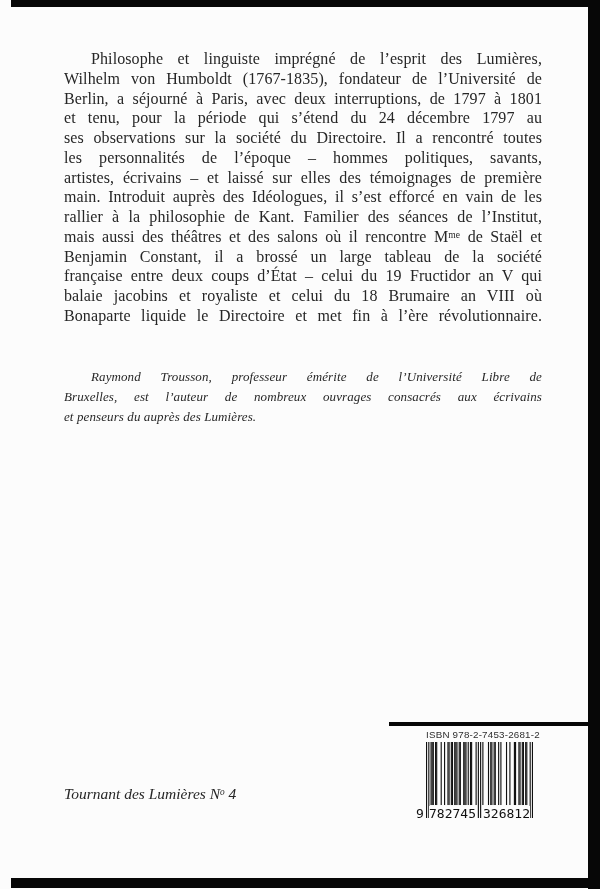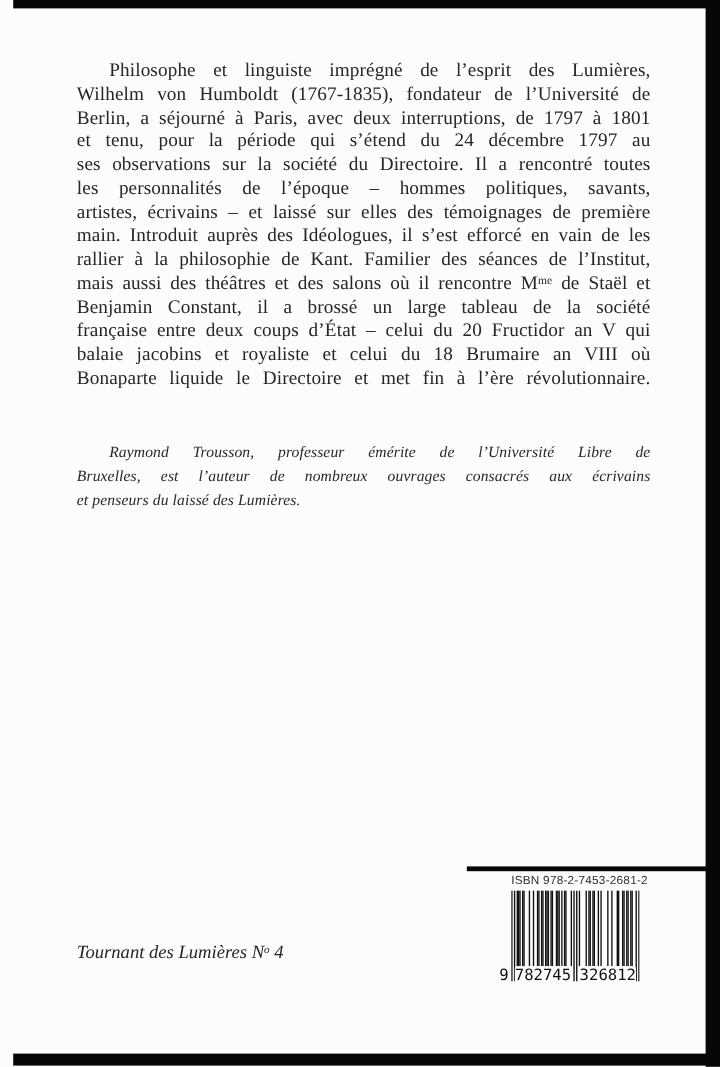--- a/index.html
+++ b/index.html
@@ -70,29 +70,29 @@
     <div class="tline">Wilhelm von Humboldt (1767-1835), fondateur de l’Université de</div>
     <div class="tline">Berlin, a séjourné à Paris, avec deux interruptions, de 1797 à 1801</div>
     <div class="tline">et tenu, pour la période qui s’étend du 24 décembre 1797 au</div>
     <div class="tline">ses observations sur la société du Directoire. Il a rencontré toutes</div>
     <div class="tline">les personnalités de l’époque – hommes politiques, savants,</div>
     <div class="tline">artistes, écrivains – et laissé sur elles des témoignages de première</div>
     <div class="tline">main. Introduit auprès des Idéologues, il s’est efforcé en vain de les</div>
     <div class="tline">rallier à la philosophie de Kant. Familier des séances de l’Institut,</div>
     <div class="tline">mais aussi des théâtres et des salons où il rencontre M<sup>me</sup> de Staël et</div>
     <div class="tline">Benjamin Constant, il a brossé un large tableau de la société</div>
-    <div class="tline">française entre deux coups d’État – celui du 20 Fructidor an V qui</div>
+    <div class="tline">française entre deux coups d’État – celui du 19 Fructidor an V qui</div>
     <div class="tline">balaie jacobins et royaliste et celui du 18 Brumaire an VIII où</div>
     <div class="tline">Bonaparte liquide le Directoire et met fin à l’ère révolutionnaire.</div>
   </div>
 
 <div class="author-note">
     <div class="tline">Raymond Trousson, professeur émérite de l’Université Libre de</div>
     <div class="tline">Bruxelles, est l’auteur de nombreux ouvrages consacrés aux écrivains</div>
-    <div class="tline">et penseurs du laissé des Lumières.</div>
+    <div class="tline">et penseurs du auprès des Lumières.</div>
   </div>
 
 <div class="series">Tournant des Lumières N<sup>o</sup> 4</div>
 
 <div class="isbn-block">
   <div class="isbn-label">ISBN 978-2-7453-2681-2</div>
   <svg class="ean-svg" viewBox="0 0 95 82" preserveAspectRatio="none" xmlns="http://www.w3.org/2000/svg">
       <rect x="0" y="0" width="1" height="82"></rect>
       <rect x="2" y="0" width="1" height="82"></rect>
       <rect x="4" y="0" width="1" height="68"></rect>

